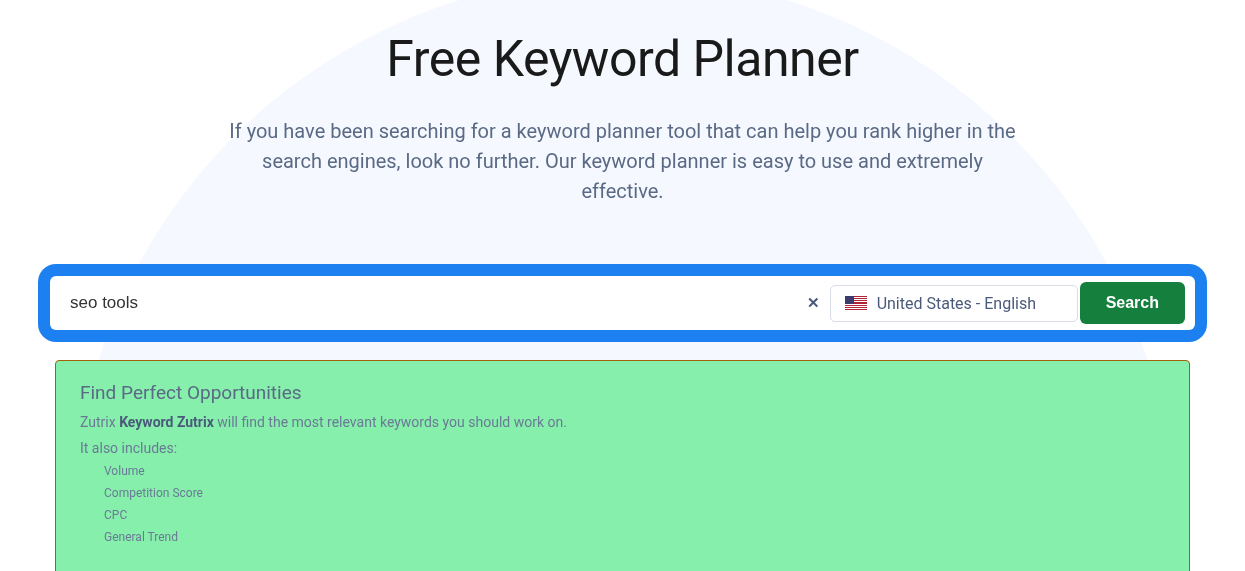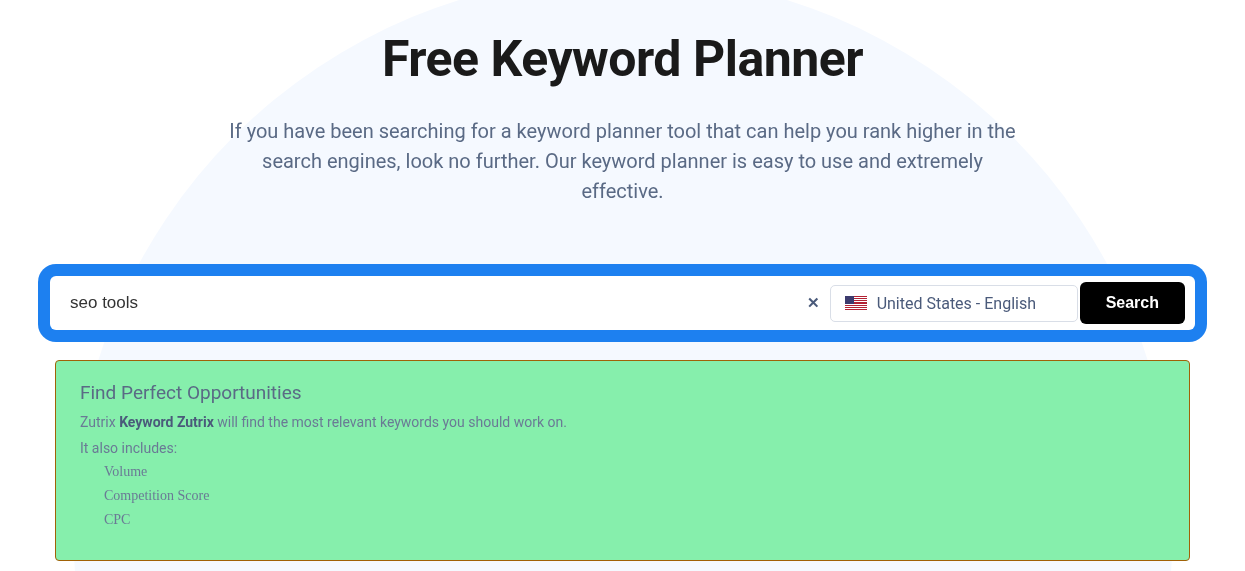--- a/index.html
+++ b/index.html
@@ -28,21 +28,21 @@
       top: -25px;
     }
     .content {
       position: relative;
       z-index: 1;
       padding-top: 30px;
     }
     .page-title {
       text-align: center;
       font-size: 50px;
-      font-weight: 700;
+      font-weight: 400;
       color: #1a1a1a;
       letter-spacing: -0.5px;
     }
     .page-subtitle {
       text-align: center;
       font-size: 20px;
       color: #5a6a85;
       max-width: 790px;
       margin: 28px auto 0;
       line-height: 1.5;
@@ -119,21 +119,21 @@
       left: 0;
       width: 9px;
       height: 7.5px;
       background: #3c3b6e;
     }
     .locale-text {
       font-size: 16px;
       color: #4a5a7a;
     }
     .search-btn {
-      background: #000000;
+      background: #15803d;
       color: #fff;
       border: none;
       border-radius: 6px;
       padding: 12px 26px;
       font-size: 16px;
       font-weight: 600;
       cursor: pointer;
     }
     .info-panel {
       margin: 18px 55px 0;
@@ -160,24 +160,23 @@
     .includes-label {
       font-size: 14px;
       color: #6a7a95;
       margin-bottom: 8px;
     }
     .includes-list {
       list-style: none;
       padding-left: 24px;
     }
     .includes-list li {
-      font-size: 14px;
+      font-size: 12px;
       color: #6a7a95;
       margin-bottom: 8px;
-      font-family: Liberation Serif, serif;
     }
   </style>
 </head>
 <body>
 
 <div class="bg-arc"></div>
 
 <div class="content">
   <h1 class="page-title">Free Keyword Planner</h1>
   <p class="page-subtitle">If you have been searching for a keyword planner tool that can help you rank higher in the search engines, look no further. Our keyword planner is easy to use and extremely effective.</p>
@@ -197,15 +196,16 @@
   <div class="info-panel">
     <div class="info-heading">Find Perfect Opportunities</div>
     <div class="info-line">
       <span>Zutrix </span><b>Keyword Zutrix</b><span> will find the most relevant keywords you should work on.</span>
     </div>
     <div class="includes-label">It also includes:</div>
     <ul class="includes-list">
       <li>Volume</li>
       <li>Competition Score</li>
       <li>CPC</li>
+      <li>General Trend</li>
     </ul>
   </div>
 </div>
 
 </body></html>

